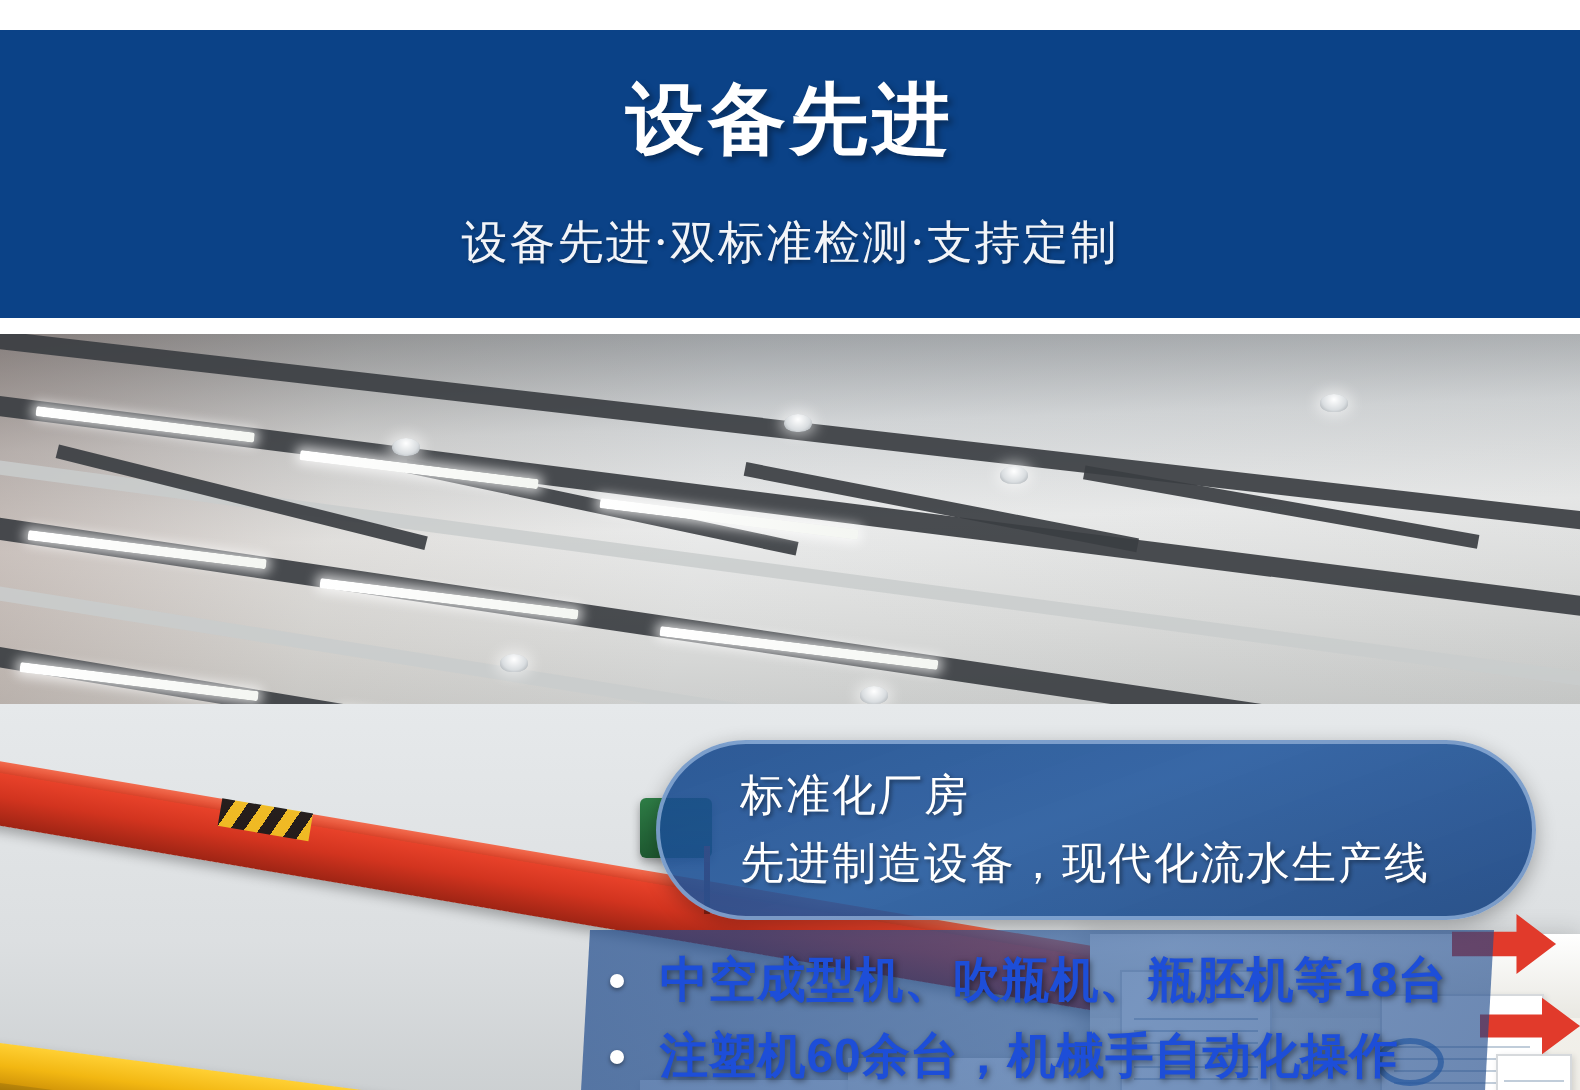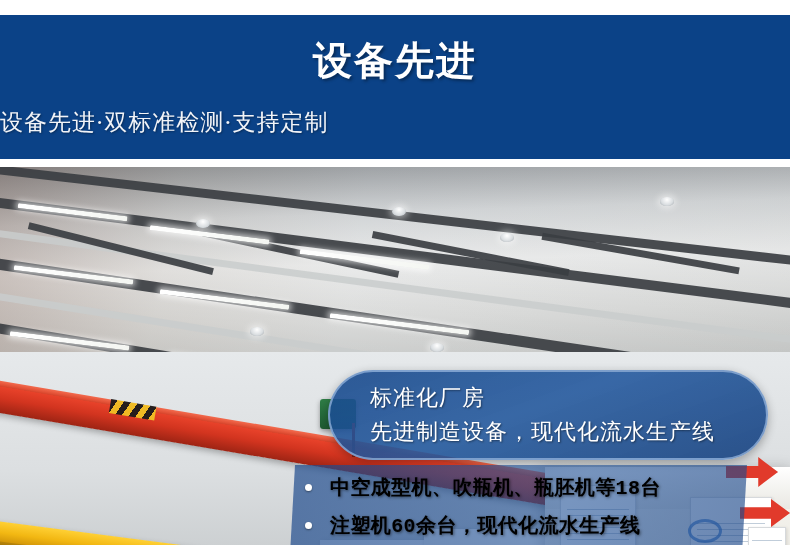--- a/index.html
+++ b/index.html
@@ -44,20 +44,21 @@
     font-size: 39px;
     letter-spacing: 2px;
     line-height: 44px;
     text-shadow: 2px 2px 3px rgba(0,0,0,0.35);
   }
   .header-sub {
     position: absolute;
     left: 0;
     top: 92px;
     width: 790px;
+    text-align: center;
     color: #f2f4f8;
     font-family: "DejaVu Serif", "Liberation Serif", serif;
     font-size: 23px;
     letter-spacing: 1px;
     line-height: 30px;
     text-shadow: 1px 1px 2px rgba(0,0,0,0.35);
   }
 
   
   .photo {
@@ -279,24 +280,24 @@
   }
   .bullet-dot {
     width: 7px; height: 7px;
     border-radius: 50%;
     background: #ffffff;
     margin-right: 18px;
     flex: 0 0 auto;
     box-shadow: 0 1px 2px rgba(0,0,0,0.4);
   }
   .bullet-text {
-    color: #000000;
-    font-family: Liberation Mono, monospace;
+    color: #1d4ed8;
+    font-family: Liberation Sans, sans-serif;
     font-weight: bold;
-    font-size: 20px;
+    font-size: 24px;
     letter-spacing: 0.4px;
     text-shadow: 1px 1px 3px rgba(0,0,0,0.5);
   }
   .bullet-row-0 { top: 9px; }
   .bullet-row-1 { top: 47px; }
 </style>
 </head>
 <body>
 
 <div id="page">
@@ -384,19 +385,19 @@
     <div class="bullet-panel"></div>
     <div class="bullet-list">
 
       <div class="bullet-row bullet-row-0">
         <span class="bullet-dot"></span>
         <span class="bullet-text">中空成型机、吹瓶机、瓶胚机等18台</span>
       </div>
 
       <div class="bullet-row bullet-row-1">
         <span class="bullet-dot"></span>
-        <span class="bullet-text">注塑机60余台，现代化流水生产线</span>
+        <span class="bullet-text">注塑机60余台，机械手自动化操作</span>
       </div>
 
     </div>
 
   </div>
 </div>
 
 </body></html>

